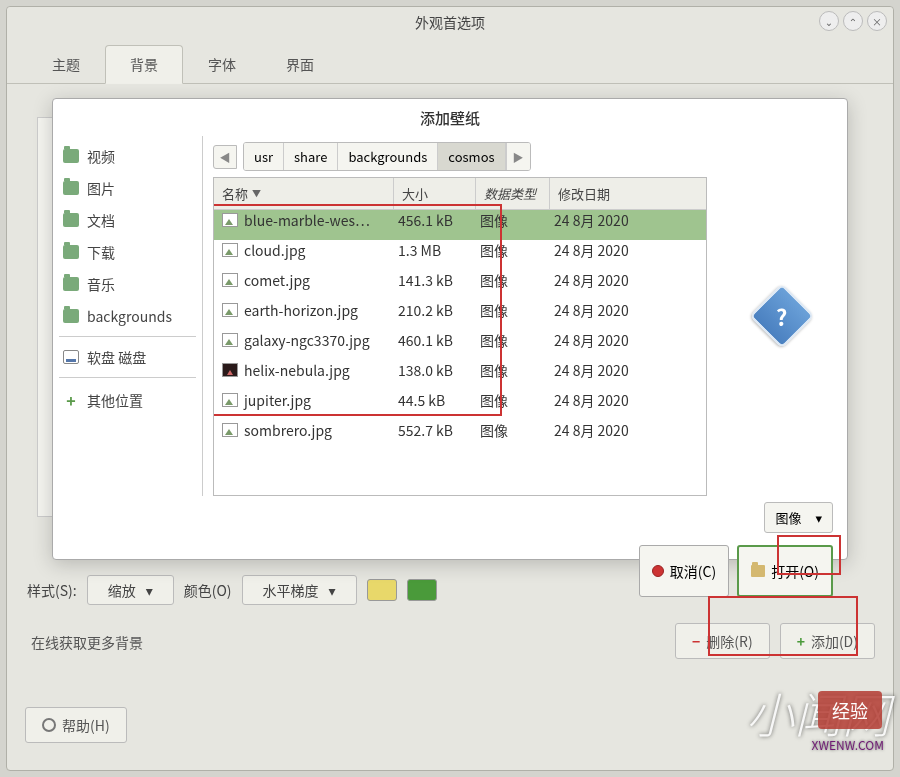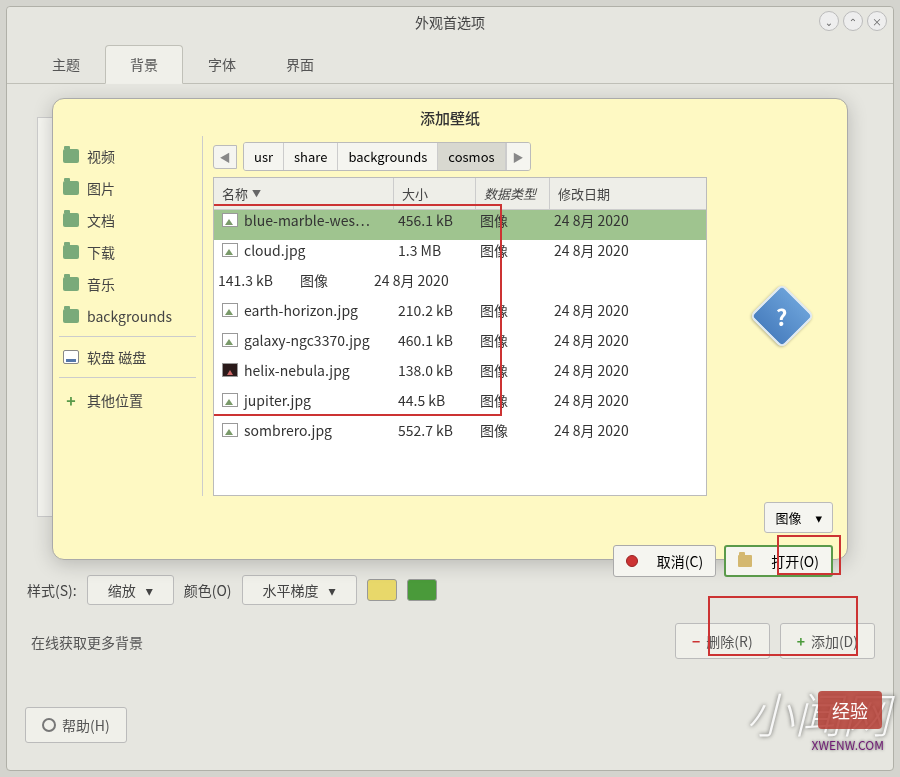--- a/index.html
+++ b/index.html
@@ -14,21 +14,21 @@
 
 
 .tabs { display: flex; border-bottom: 1px solid #c0c0b8; padding: 8px 20px 0 20px; }
 .tab { padding: 8px 24px; font-size: 14px; color: #555; cursor: pointer; border: 1px solid transparent; }
 .tab.active { background: #f0f0ea; border: 1px solid #c0c0b8; border-bottom: 1px solid #f0f0ea; border-radius: 4px 4px 0 0; margin-bottom: -1px; }
 
 
 .sidebar-glimpse { position: absolute; left: 30px; top: 110px; width: 30px; height: 400px; background: #f5f5f0; border: 1px solid #ccc; }
 
 
-.dialog { position: absolute; left: 52px; top: 98px; width: 796px; height: 462px; background: #fef9c3; border: 1px solid #aaa; box-shadow: 0 4px 20px rgba(0,0,0,0.2); border-radius: 12px; }
+.dialog { position: absolute; left: 52px; top: 98px; width: 796px; height: 462px; background: #ffffff; border: 1px solid #aaa; box-shadow: 0 4px 20px rgba(0,0,0,0.2); border-radius: 4px; }
 .dialog-title { text-align: center; padding: 8px; font-size: 15px; font-weight: 500; color: #333; }
 
 .dialog-body { display: flex; height: 360px; }
 
 
 .places { width: 150px; border-right: 1px solid #ccc; padding: 4px; overflow: hidden; }
 .place-item { display: flex; align-items: center; gap: 8px; padding: 6px 6px; font-size: 14px; color: #444; cursor: pointer; }
 .place-icon { width: 16px; height: 14px; border-radius: 2px; flex-shrink: 0; }
 .folder-icon { background: #7aaa7a; position: relative; }
 .folder-icon::before { content:""; position:absolute; top:-3px; left:1px; width:6px; height:3px; background:#7aaa7a; border-radius:1px 1px 0 0;}
@@ -79,21 +79,21 @@
 .preview { width: 130px; display: flex; align-items: center; justify-content: center; }
 .help-badge { width: 46px; height: 46px; background: linear-gradient(#6aa0d8,#4a80c0); transform: rotate(45deg); border-radius: 6px; display: flex; align-items: center; justify-content: center; border: 2px solid #dde8f4; box-shadow: 0 1px 3px rgba(0,0,0,.3); }
 .help-badge span { transform: rotate(-45deg); color: #fff; font-size: 22px; font-weight: bold; }
 
 
 .filter-row { display: flex; justify-content: flex-end; padding: 6px 14px; }
 .filter-combo { border: 1px solid #bbb; background: #f5f5f0; padding: 5px 10px; font-size: 13px; display: flex; align-items: center; gap: 14px; border-radius: 3px; cursor: pointer; }
 
 
 .dialog-actions { display: flex; justify-content: flex-end; gap: 8px; padding: 6px 14px 10px; position: relative; }
-.dlg-btn { border: 1px solid #aaa; background: #f5f5f0; padding: 4px 12px; font-size: 14px; border-radius: 3px; display: flex; align-items: center; gap: 19px; cursor: pointer; }
+.dlg-btn { border: 1px solid #aaa; background: #f5f5f0; padding: 14px 12px; font-size: 14px; border-radius: 3px; display: flex; align-items: center; gap: 6px; cursor: pointer; }
 .dlg-btn.open { border: 2px solid #5a9a4a; }
 .dot-red { width: 12px; height: 12px; border-radius: 50%; background: #cc3333; border: 1px solid #992222; }
 .icon-open { width: 14px; height: 12px; background: #d4b870; border-radius: 1px; position:relative; }
 .icon-open::before { content:""; position:absolute; top:-3px; left:1px; width:6px; height:3px; background:#d4b870; border-radius:1px 1px 0 0;}
 
 
 .bottom-row { position: absolute; left: 20px; top: 568px; display: flex; align-items: center; gap: 10px; font-size: 14px; color: #444; }
 .combo { border: 1px solid #bbb; background: #f0f0ea; padding: 4px 20px; display: flex; align-items: center; gap: 10px; border-radius: 3px; cursor: pointer; }
 .swatch { width: 30px; height: 22px; border: 1px solid #999; border-radius: 3px; }
 .swatch.yellow { background: #e8d86a; }
@@ -248,20 +248,24 @@
             <div class="file-row">
               <div class="fr-name">
                 <span class="img-icon"></span>
                 <span>cloud.jpg</span>
               </div>
               <div class="fr-size">1.3 MB</div>
               <div class="fr-type">图像</div>
               <div class="fr-date">24 8月 2020</div>
             </div>
             <div class="file-row">
+              <div class="fr-name">
+                <span class="img-icon"></span>
+                <span>comet.jpg</span>
+              </div>
               <div class="fr-size">141.3 kB</div>
               <div class="fr-type">图像</div>
               <div class="fr-date">24 8月 2020</div>
             </div>
             <div class="file-row">
               <div class="fr-name">
                 <span class="img-icon"></span>
                 <span>earth-horizon.jpg</span>
               </div>
               <div class="fr-size">210.2 kB</div>

